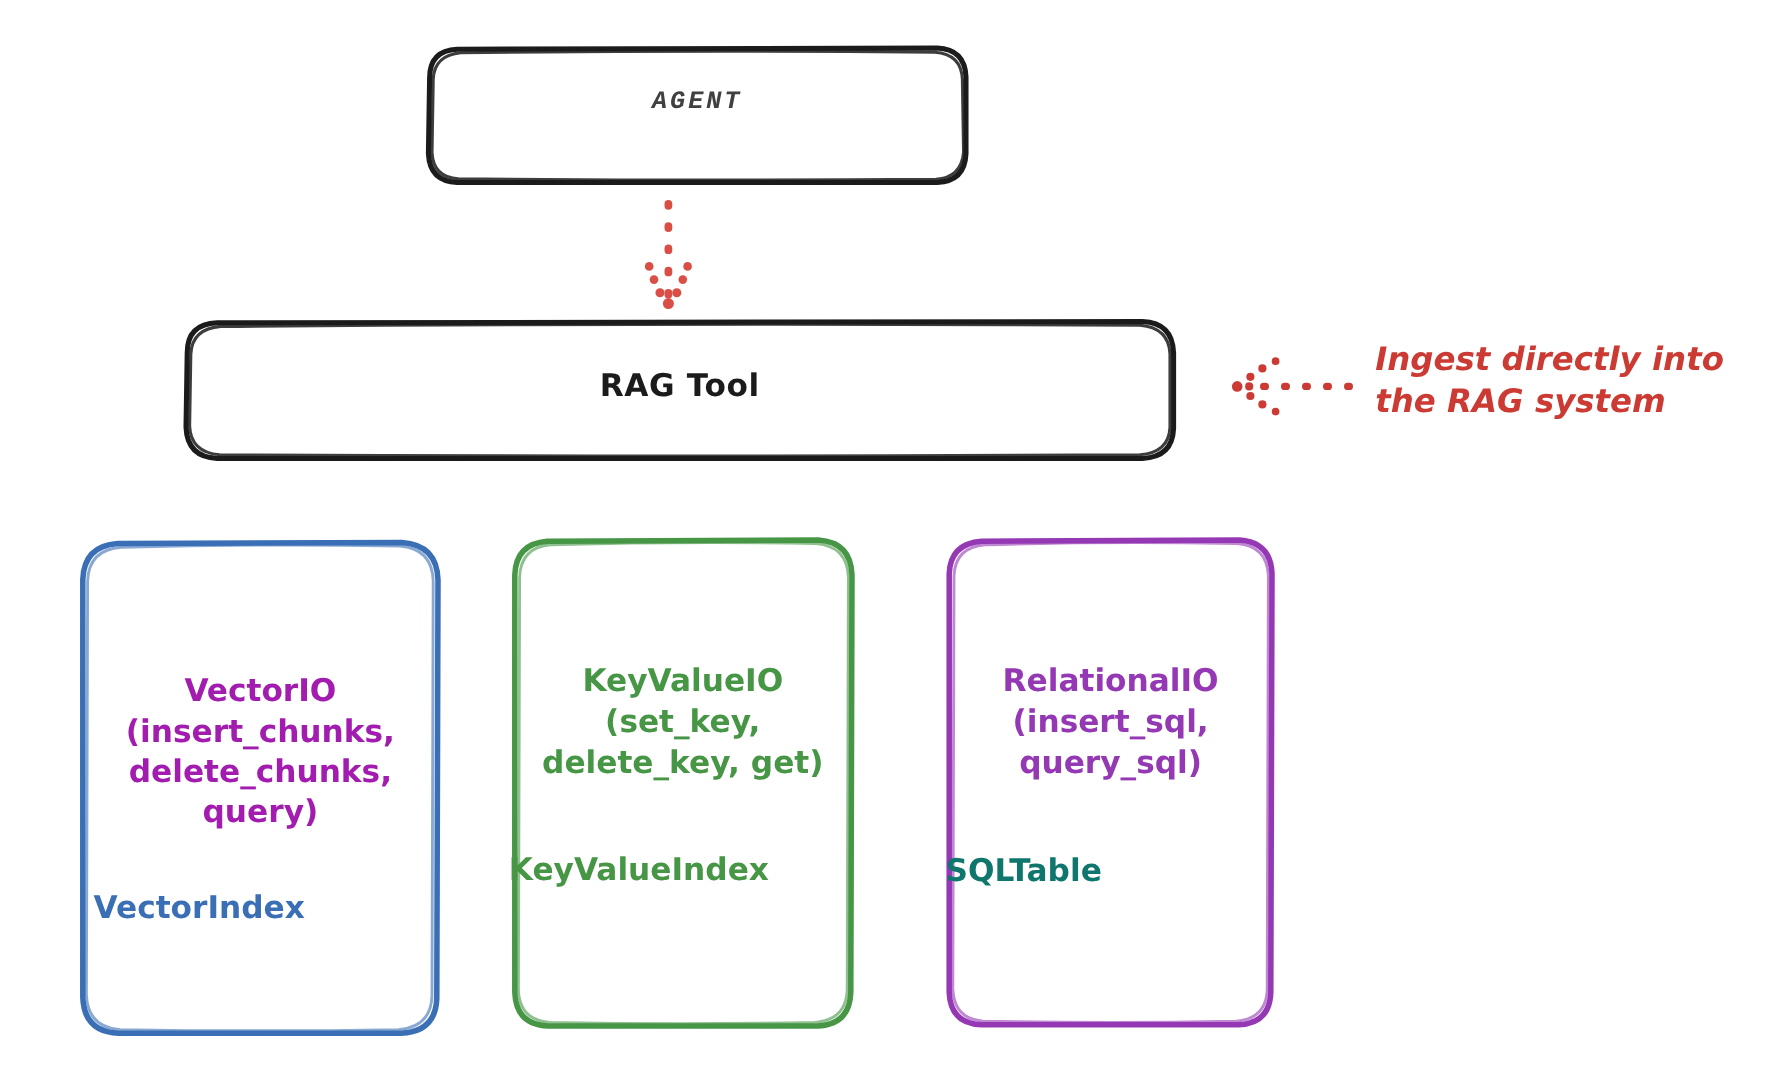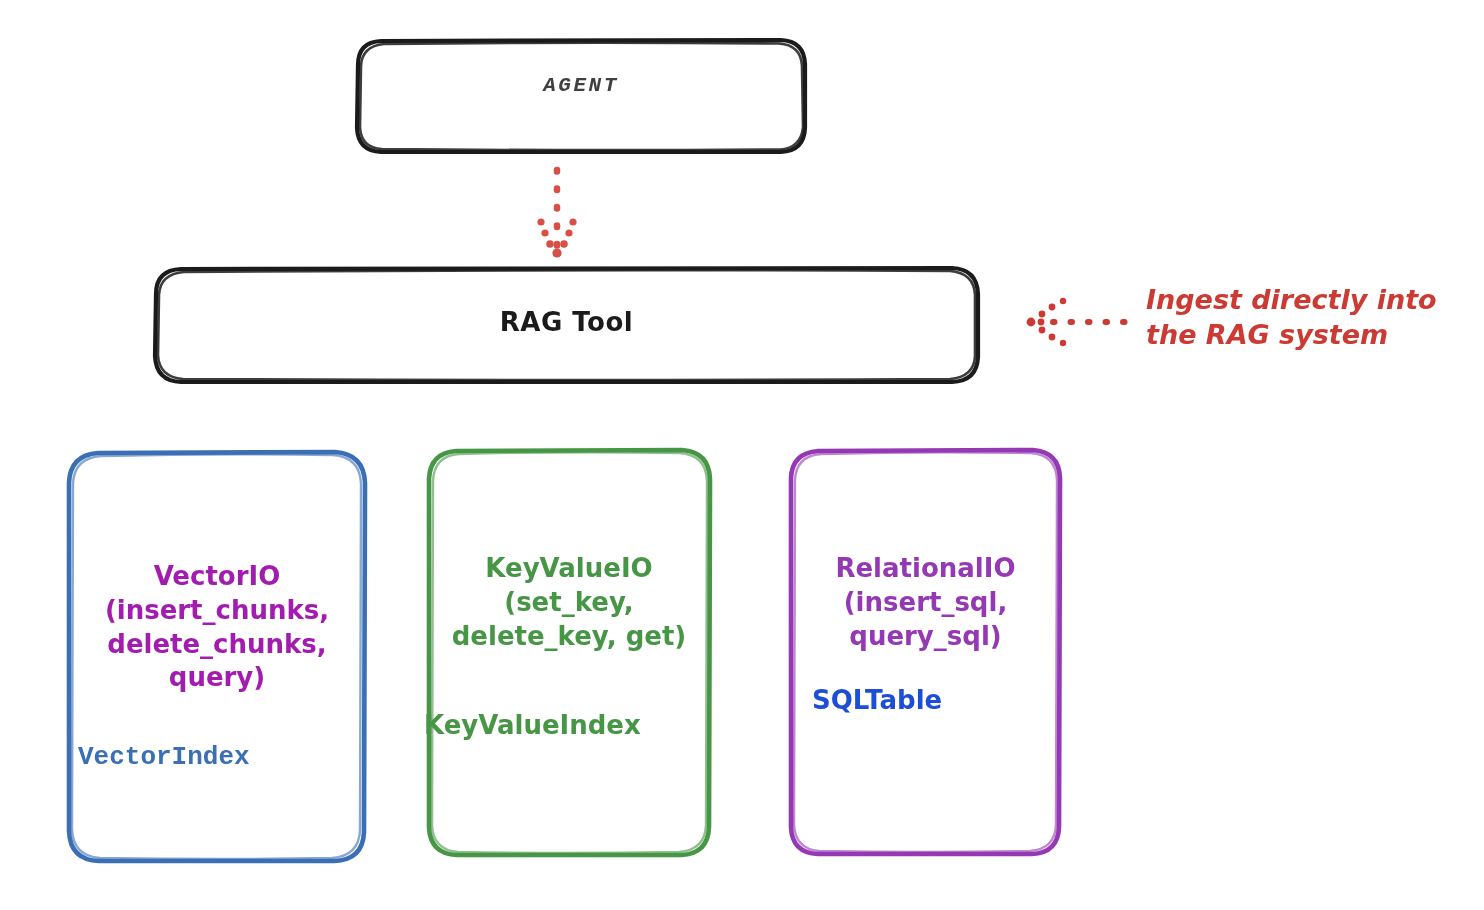--- a/index.html
+++ b/index.html
@@ -73,25 +73,25 @@
   .leaf-sub {
     position: absolute;
     text-align: left;
     font-family: "DejaVu Sans", sans-serif;
     font-size: 26px;
     font-weight: 600;
     pointer-events: none;
   }
 
   #vector-title  { left: 78px;  top: 560px; width: 278px; color: #a21caf; }
-  #vector-sub    { left: 78px;  top: 742px; width: 278px; color: #3a6fb5; font-family: Liberation Mono, monospace; }
+  #vector-sub    { left: 78px;  top: 742px; width: 278px; color: #3a6fb5; }
   #kv-title      { left: 424px; top: 552px; width: 290px; color: #469646; }
   #kv-sub        { left: 424px; top: 710px; width: 290px; color: #469646; }
   #rel-title     { left: 788px; top: 552px; width: 275px; color: #9438b4; }
-  #rel-sub       { left: 788px; top: 685px; width: 275px; color: #1d4ed8; margin-left: 24px; }
+  #rel-sub       { left: 788px; top: 711px; width: 275px; color: #0f766e; }
 
   
   #annotation-text {
     position: absolute;
     left: 1146px;
     top: 282px;
     width: 330px;
     text-align: left;
     white-space: pre-line;
     line-height: 1.30;

